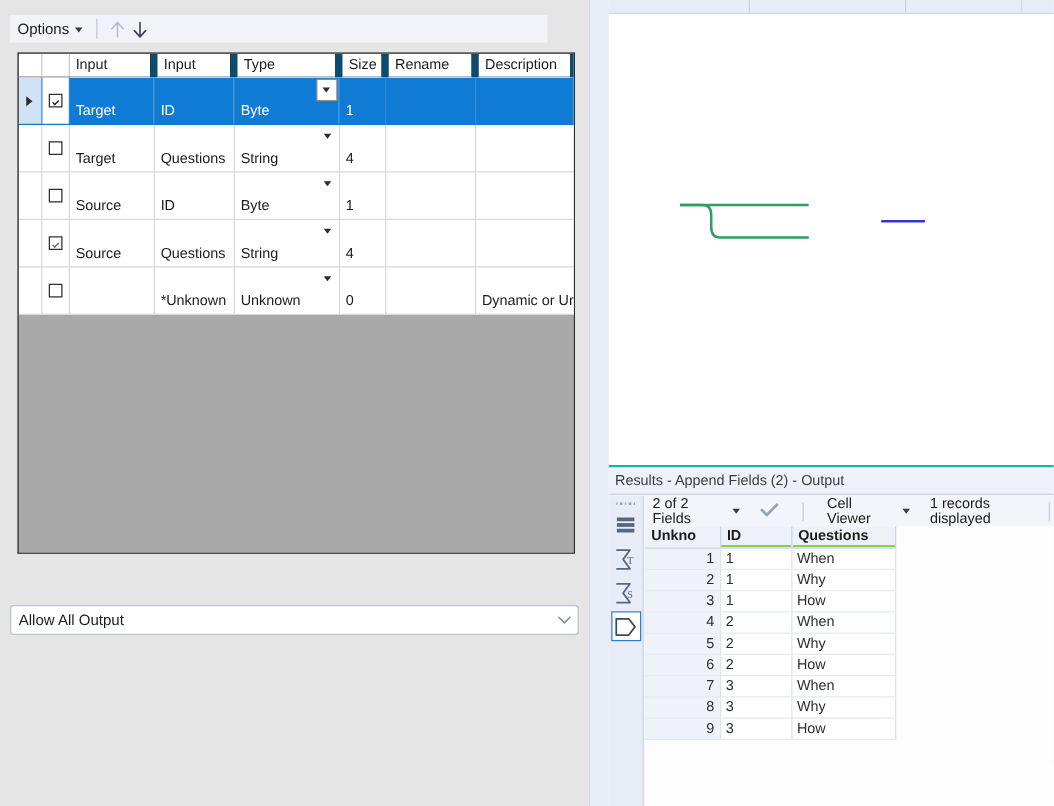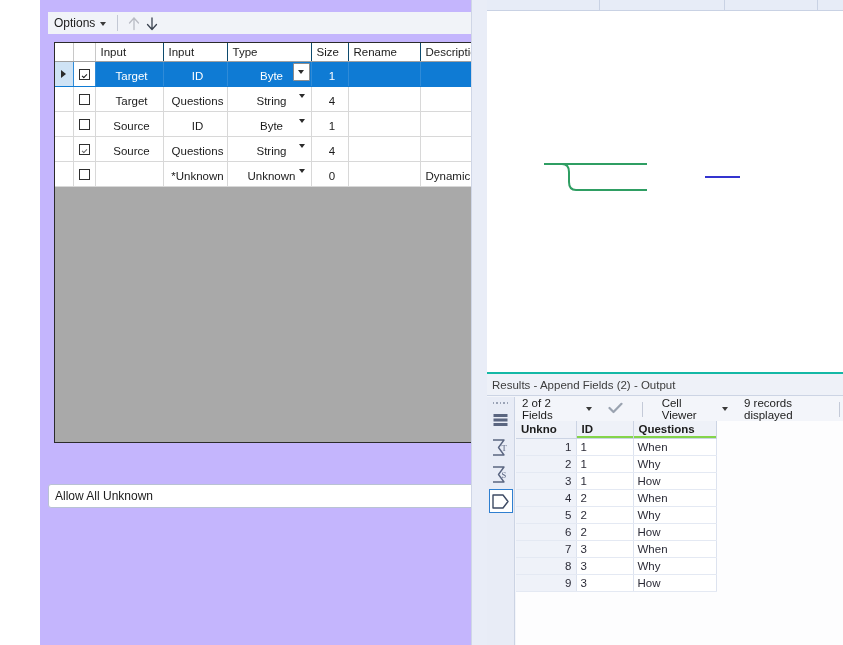--- a/index.html
+++ b/index.html
@@ -8,22 +8,21 @@
     background:#ffffff;
     font-family:"Liberation Sans", sans-serif;
     font-size:12px;color:#1b1b1b;
     -webkit-font-smoothing:antialiased;
   }
   #root{position:relative;width:843px;height:645px;}
 
   
   .left-panel{
     position:absolute;left:0;top:0;width:471px;height:645px;
-    background:#c4b5fd;
-    margin-left:40px;
+    background:#e5e5e5;
   }
   .left-gutter{
     position:absolute;left:471px;top:0;width:16px;height:645px;
     background:#e9edf7;border-left:1px solid #cfd6e6;
   }
 
   
   .cfg-toolbar{
     position:absolute;left:8px;top:12px;width:430px;height:22px;
     background:#f1f3f8;
@@ -56,30 +55,29 @@
   table.fgrid col.c-ind{width:18px;}
   table.fgrid col.c-chk{width:22px;}
   table.fgrid col.c-input{width:68px;}
   table.fgrid col.c-field{width:64px;}
   table.fgrid col.c-type{width:84px;}
   table.fgrid col.c-size{width:37px;}
   table.fgrid col.c-rename{width:72px;}
   table.fgrid col.c-desc{width:79px;}
   table.fgrid th{
     height:18px;font-weight:normal;font-size:11.5px;color:#1b1b1b;
-    border-right:1px solid #0c4a6e;border-bottom:1px solid #a0a0a0;
+    border-right:6px solid #0c4a6e;border-bottom:1px solid #a0a0a0;
     background:#ffffff;text-align:left;padding:0 0 0 5px;
   }
   table.fgrid th.blank{border-right:1px solid #c8c8c8;}
   table.fgrid td{
     height:20px;font-size:11.5px;color:#1b1b1b;
     border-right:1px solid #d8d8d8;border-bottom:1px solid #d8d8d8;
-    padding:4px 0 0 5px;overflow:hidden;white-space:nowrap;background:#fff;
+    padding:17px 0 0 5px;overflow:hidden;white-space:nowrap;background:#fff;
     vertical-align:middle;
-    text-align:center;
   }
   table.fgrid tr.sel td{background:#0f7bd4;color:#fff;border-right-color:#2f8bd8;border-bottom-color:#0f7bd4;}
   table.fgrid td.ind{padding:0;text-align:center;background:#fff;}
   table.fgrid tr.sel td.ind{background:#cfe3f5;}
   table.fgrid td.chk{padding:0;text-align:center;background:#fff;}
   table.fgrid tr.sel td.chk{background:#fff;}
   .tri{
     width:0;height:0;border-top:4px solid transparent;border-bottom:4px solid transparent;
     border-left:5px solid #2b2b2b;margin:0 auto;
   }
@@ -315,21 +313,21 @@
             <td></td>
             <td class="muted">Dynamic or Unkno...</td>
           </tr>
         </tbody>
       </table>
       <div class="gridfill"></div>
     </div>
 
 
     <div class="sel-box">
-      <span class="val">Allow All Unknown</span>
+      <span class="val">Allow All Output</span>
       <span class="chev">
         <svg width="11" height="8" viewBox="0 0 11 8">
             <path d="M1 1.8 L5.5 6.3 L10 1.8" stroke="#7f8aa3" stroke-width="1.2" fill="none" stroke-linecap="round"></path>
           </svg>
       </span>
     </div>
   </div>
 
   <div class="left-gutter"></div>
 
@@ -392,21 +390,21 @@
       <span>2 of 2 Fields</span>
       <span class="rt-caret"></span>
       <span>
         <svg width="15" height="12" viewBox="0 0 15 12">
             <path d="M1.5 6 L5.5 10 L13.5 1.8" stroke="#9aa3b0" stroke-width="2.2" fill="none" stroke-linecap="round" stroke-linejoin="round"></path>
           </svg>
       </span>
       <span class="rt-sep"></span>
       <span>Cell Viewer</span>
       <span class="rt-caret"></span>
-      <span>9 records displayed</span>
+      <span>1 records displayed</span>
       <span class="rt-sep"></span>
     </div>
 
     <div class="res-grid">
       <table class="rgrid">
         <colgroup>
             <col class="r-rec">
             <col class="r-id">
             <col class="r-q">
           </colgroup>

